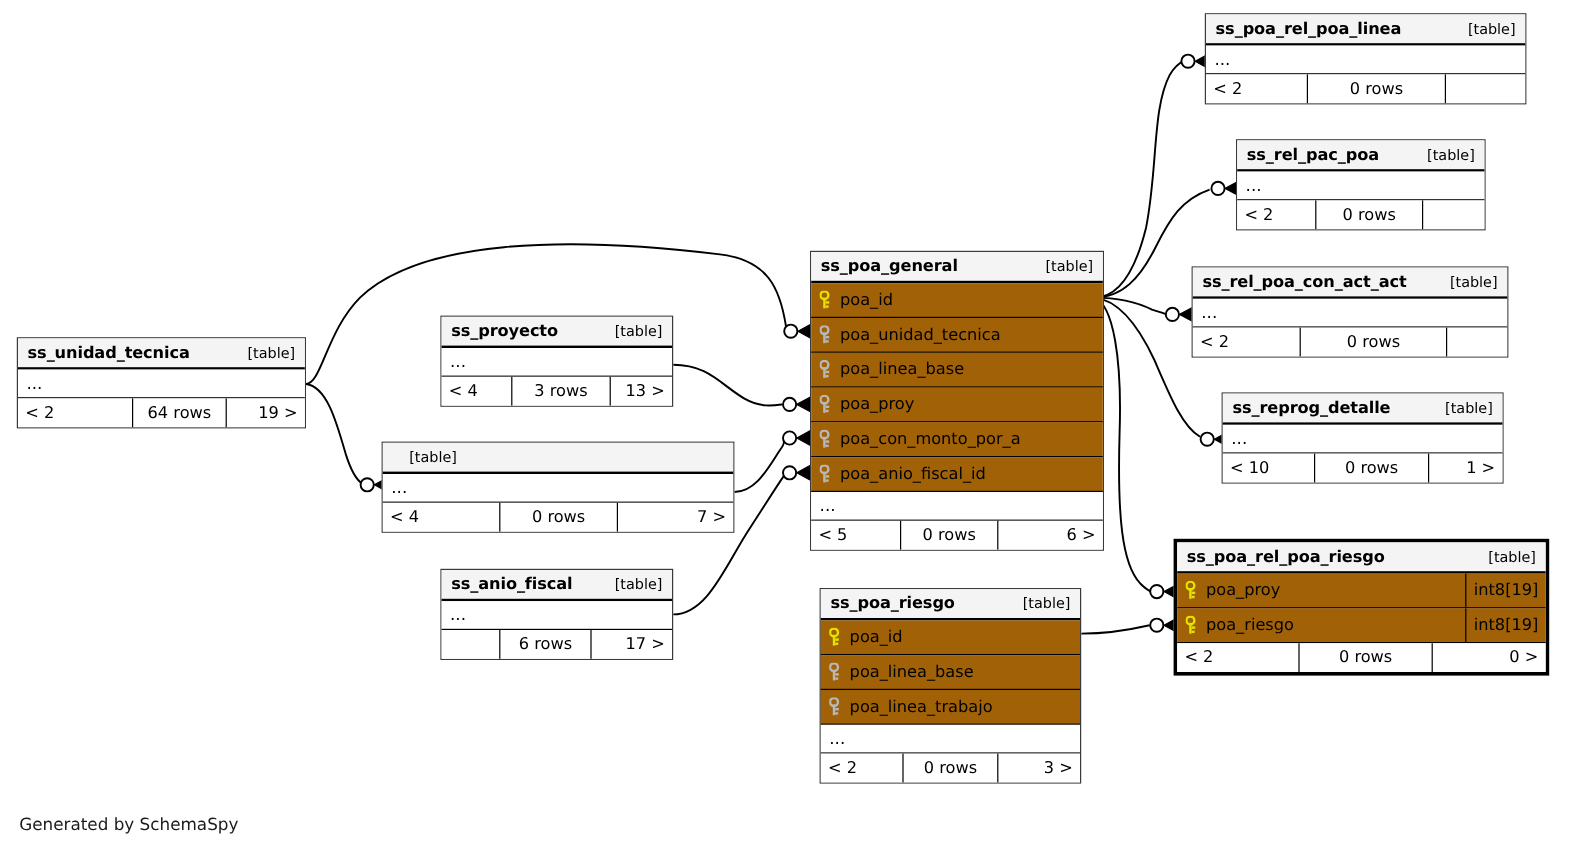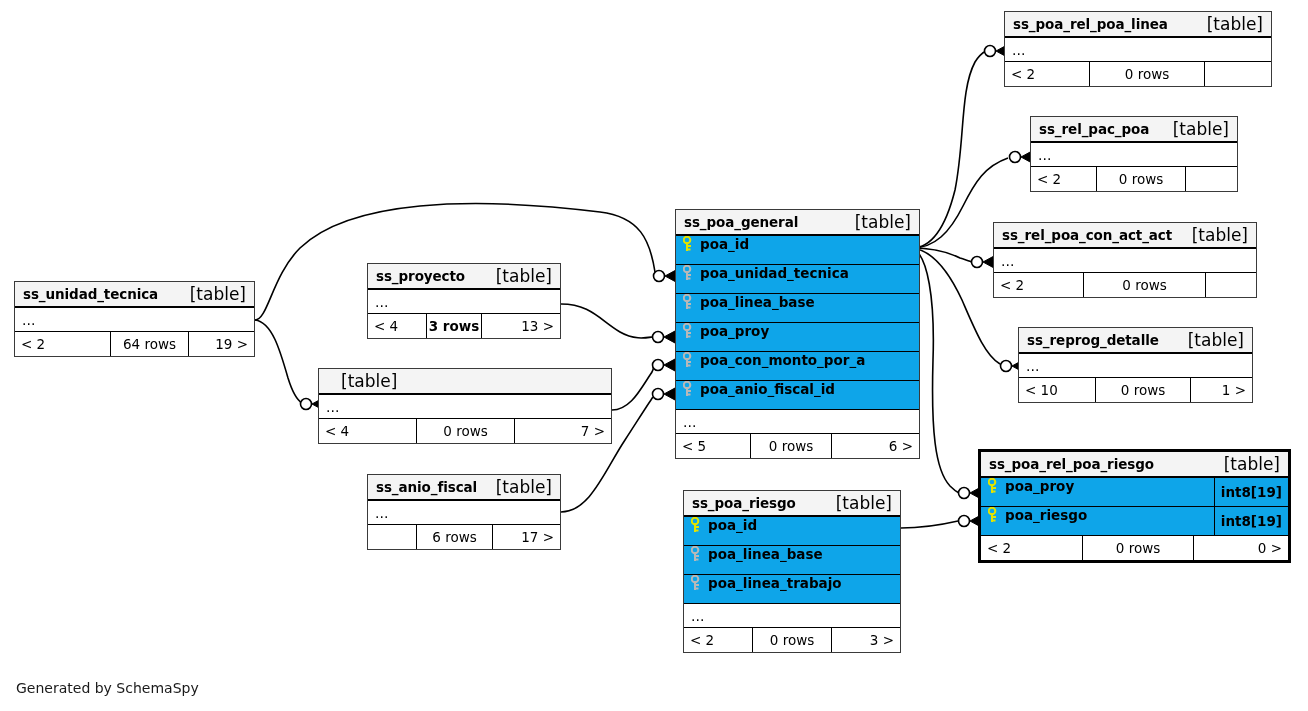--- a/index.html
+++ b/index.html
@@ -64,34 +64,33 @@
     align-items: center;
     justify-content: space-between;
     white-space: nowrap;
   }
   .tbl-name {
     font-weight: bold;
     font-size: 13.5px;
     letter-spacing: -0.1px;
   }
   .tbl-type {
-    font-size: 17px;
+    font-size: 12px;
     color: #000000;
     padding-left: 14px;
   }
 
   .tbl-row {
     box-sizing: border-box;
     height: 29px;
     display: flex;
-    align-items: flex-start;
+    align-items: center;
     border-bottom: 1.5px solid #000000;
-    background: #0ea5e9;
+    background: #a16207;
     white-space: nowrap;
-    font-weight: bold;
   }
   .col-name {
     flex: 1 1 auto;
     display: flex;
     align-items: center;
     padding-left: 7px;
     overflow: hidden;
   }
   .col-label {
     padding-left: 6px;
@@ -257,21 +256,21 @@
         </div>
       </div>
       <div class="tbl" style="left: 367px; top: 263px; width: 194px;">
         <div class="tbl-head">
           <span class="tbl-name">ss_proyecto</span>
           <span class="tbl-type">[table]</span>
         </div>
         <div class="tbl-ellipsis">...</div>
         <div class="tbl-foot">
           <div class="foot-cell foot-left" style="width: 58px;">&lt; 4</div>
-          <div class="foot-cell foot-mid" style="width: 56px; font-weight: bold;">3 rows</div>
+          <div class="foot-cell foot-mid" style="width: 83px;">3 rows</div>
           <div class="foot-cell foot-right" style="flex: 1 1 auto;">13 &gt;</div>
         </div>
       </div>
       <div class="tbl" style="left: 318px; top: 368px; width: 294px;">
         <div class="tbl-head">
           <span class="tbl-type">[table]</span>
         </div>
         <div class="tbl-ellipsis">...</div>
         <div class="tbl-foot">
           <div class="foot-cell foot-left" style="width: 97px;">&lt; 4</div>

